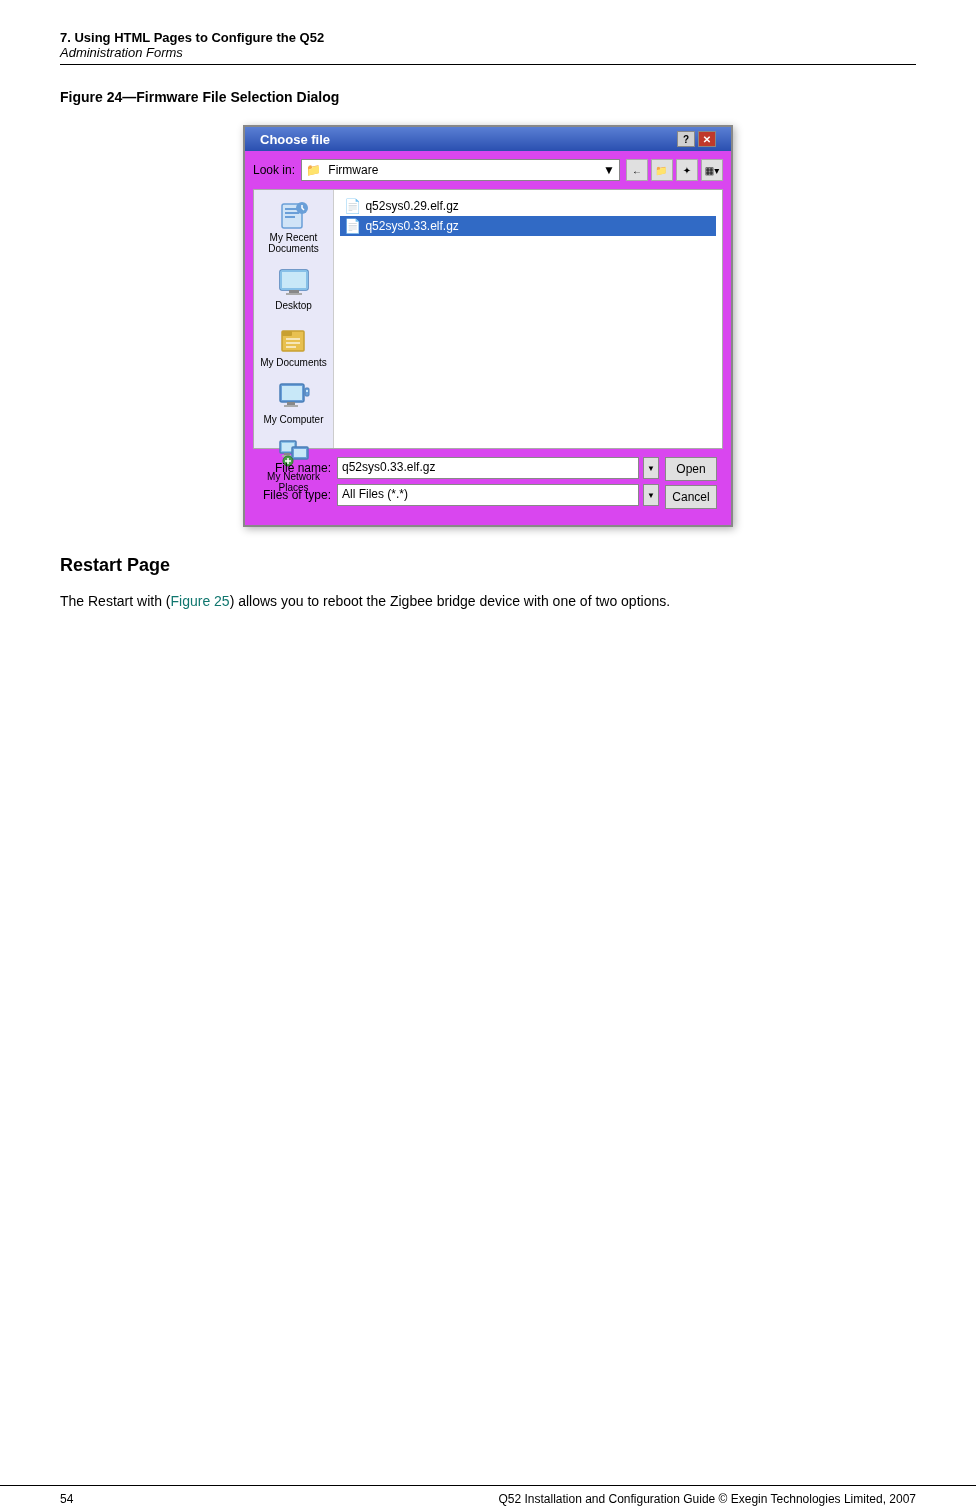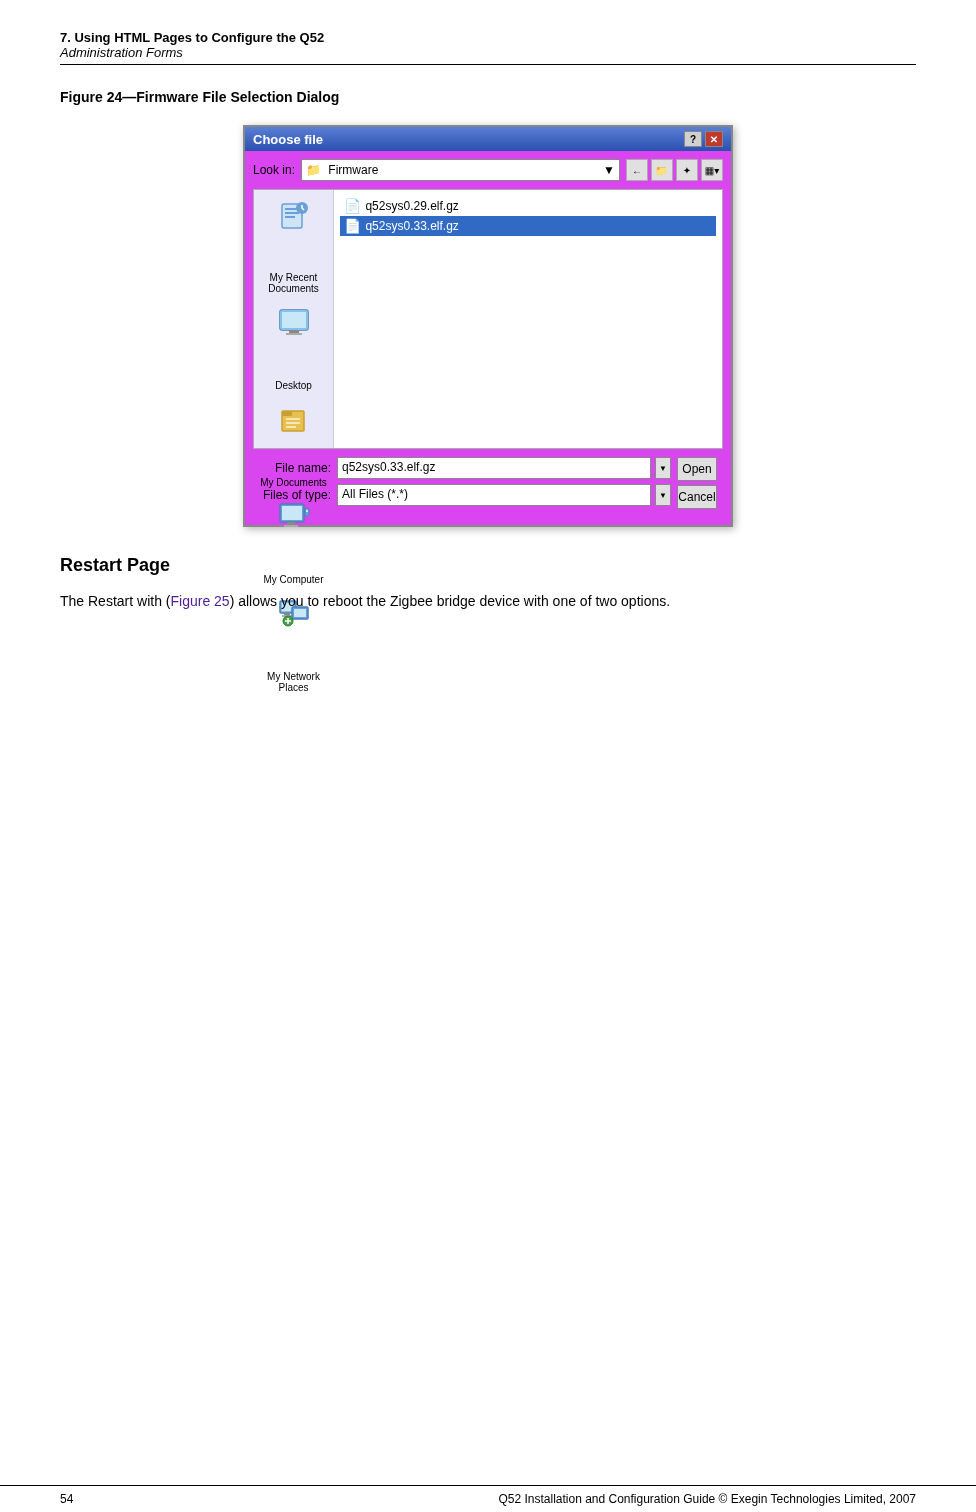--- a/index.html
+++ b/index.html
@@ -43,21 +43,21 @@
       width: 490px;
       border: 2px solid #888;
       background: #f0f0f0;
       font-family: Arial, sans-serif;
       font-size: 12px;
       box-shadow: 2px 2px 8px rgba(0,0,0,0.3);
     }
     .dialog-titlebar {
       background: linear-gradient(to bottom, #5a7fd4, #2a4fb0);
       color: white;
-      padding: 4px 8px;
+      padding: 4px 15px;
       display: flex;
       align-items: center;
       justify-content: space-between;
     }
     .dialog-title-text {
       font-size: 13px;
       font-weight: bold;
     }
     .dialog-controls {
       display: flex;
@@ -140,21 +140,20 @@
       align-items: center;
       padding: 8px 4px;
       gap: 12px;
     }
     .sidebar-item {
       display: flex;
       flex-direction: column;
       align-items: center;
       cursor: pointer;
       width: 70px;
-      gap: 40px;
     }
     .sidebar-item-icon {
       width: 32px;
       height: 32px;
       margin-bottom: 2px;
     }
     .sidebar-item-label {
       font-size: 10px;
       text-align: center;
       color: #000;
@@ -218,21 +217,21 @@
       font-size: 8px;
       cursor: pointer;
     }
     .action-buttons {
       display: flex;
       flex-direction: column;
       gap: 4px;
       margin-left: 6px;
     }
     .dialog-btn {
-      width: 40px;
+      width: 52px;
       height: 24px;
       background: #e0e0e0;
       border: 1px solid #888;
       font-size: 12px;
       cursor: pointer;
       display: flex;
       align-items: center;
       justify-content: center;
     }
     .bottom-row-with-buttons {
@@ -264,21 +263,21 @@
       font-size: 18px;
       font-weight: bold;
       margin: 24px 0 14px 0;
     }
     .body-text {
       font-size: 14px;
       line-height: 1.6;
       margin-bottom: 12px;
     }
     .link-text {
-      color: #4c1d95;
+      color: #0f766e;
       text-decoration: none;
     }
     .footer-bar {
       position: absolute;
       bottom: 0;
       left: 0;
       right: 0;
       border-top: 1px solid #000;
       padding: 6px 60px;
       display: flex;

